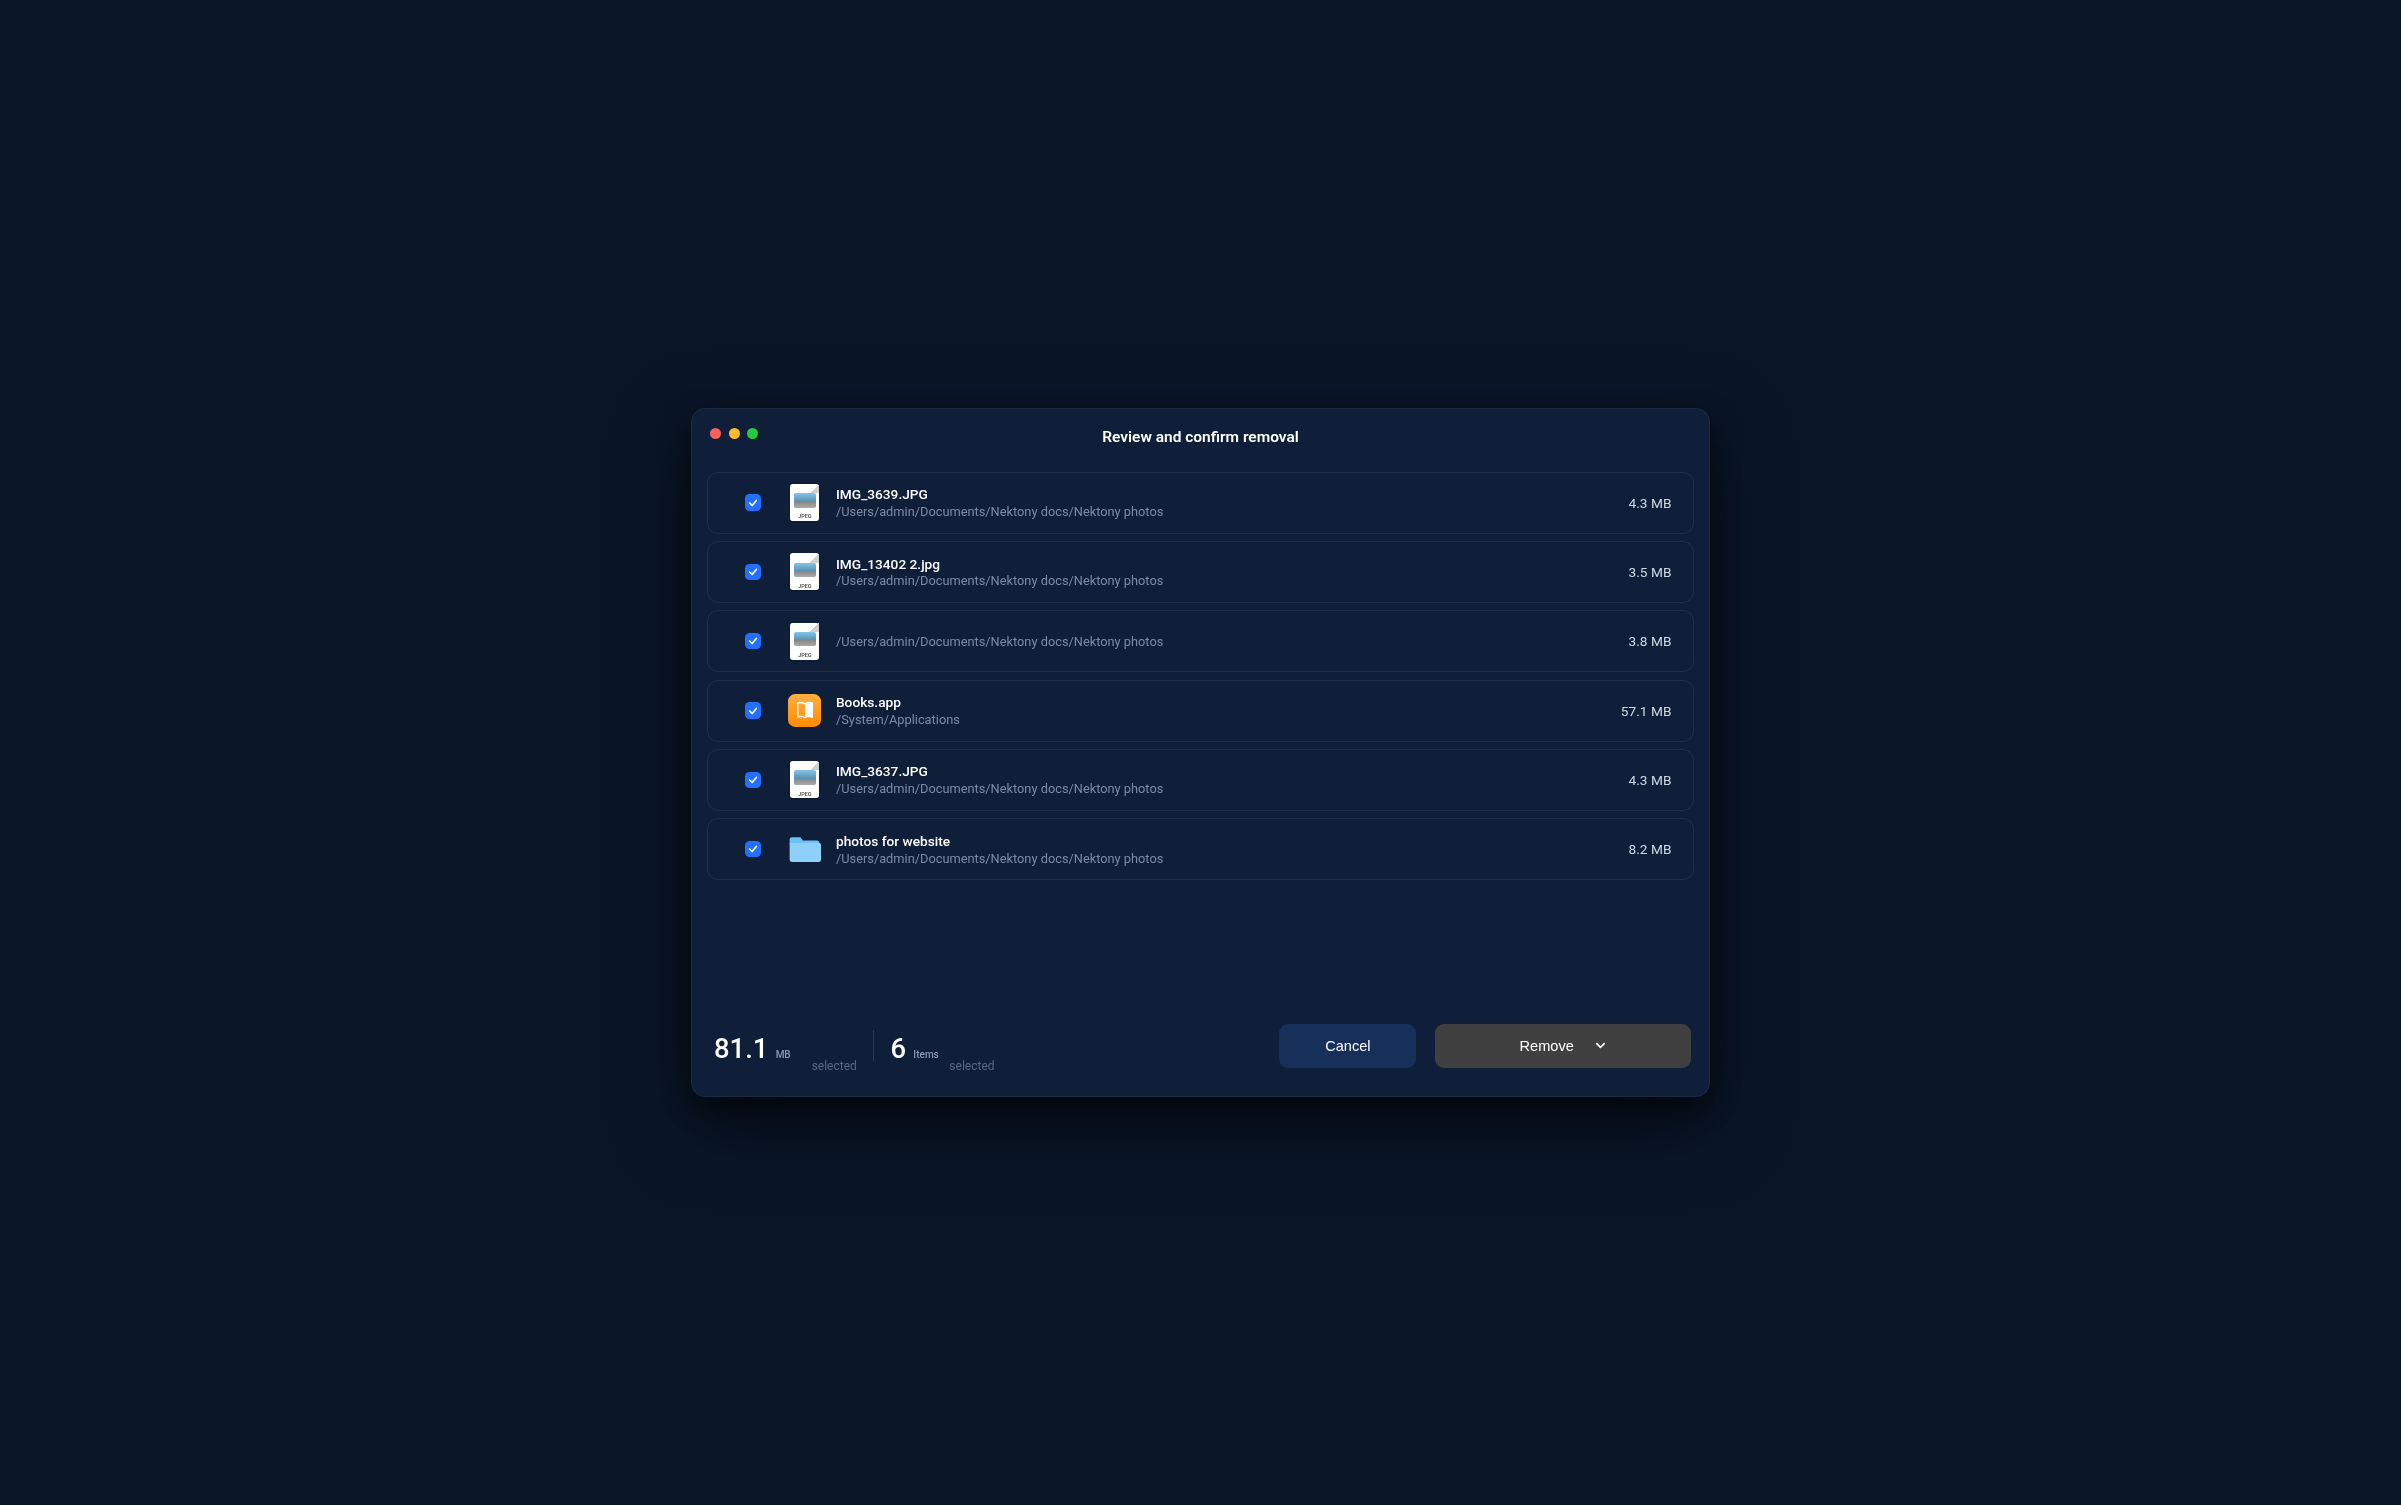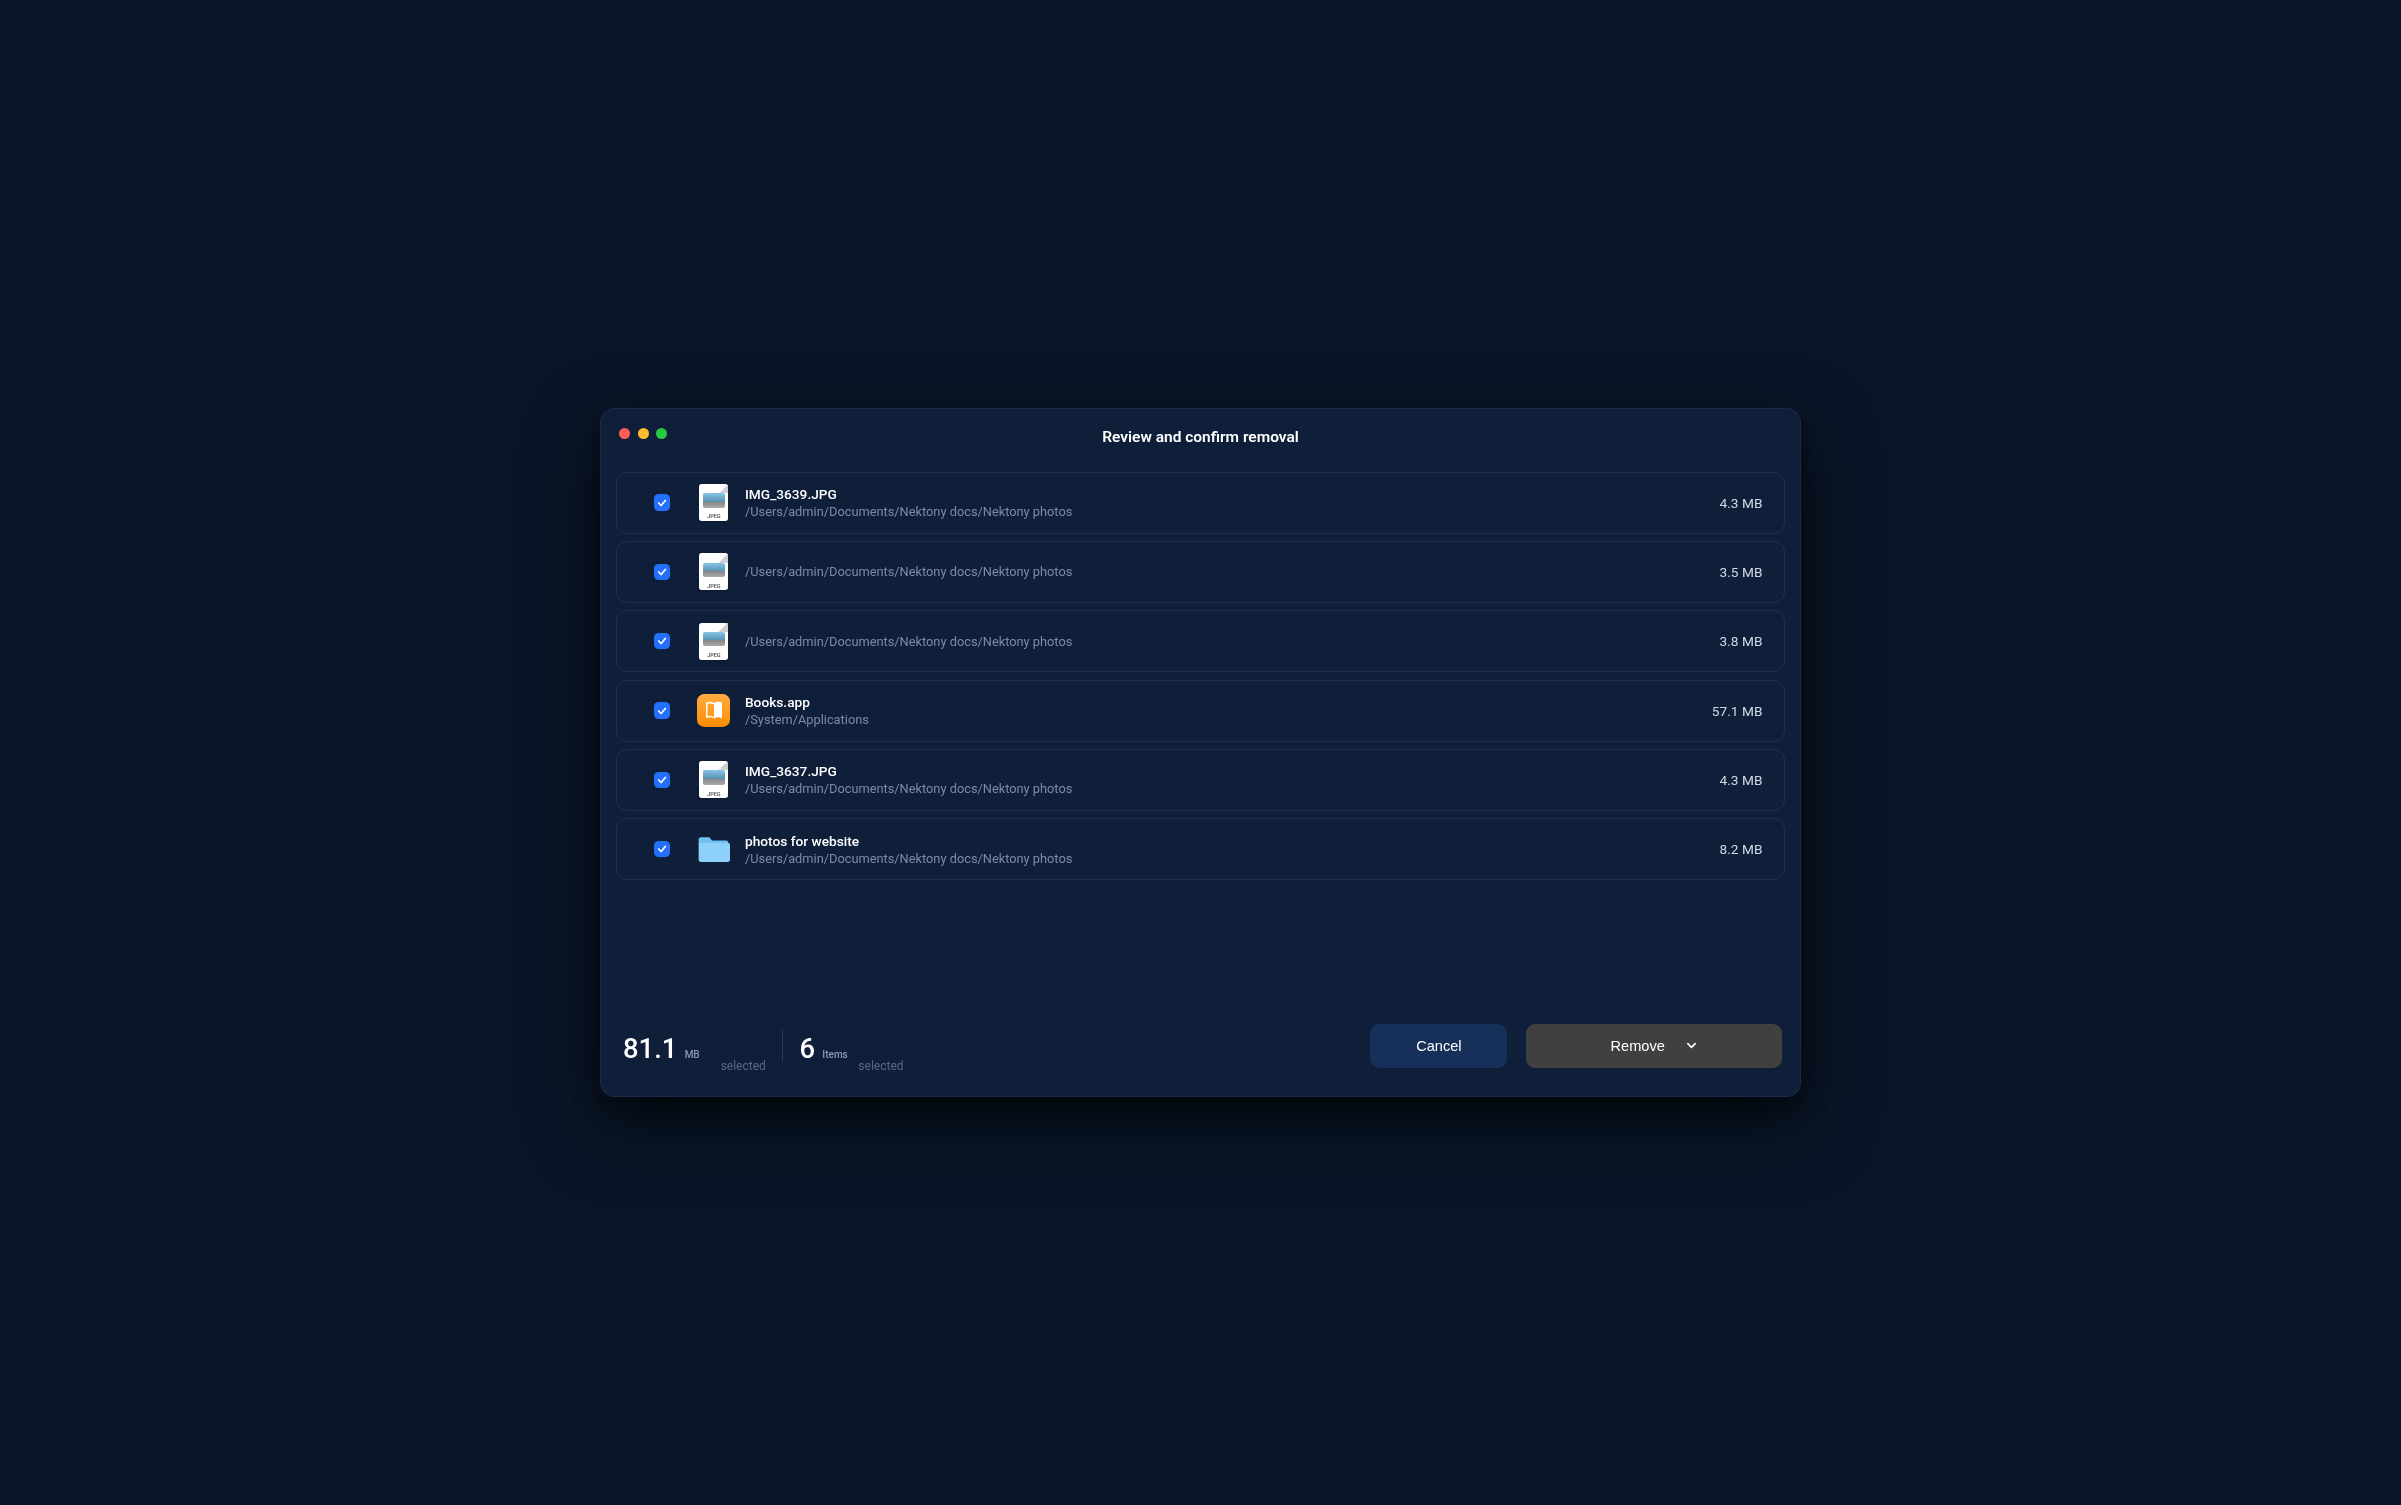--- a/index.html
+++ b/index.html
@@ -12,21 +12,21 @@
       background: #0a1628;
       font-family: -apple-system, BlinkMacSystemFont, 'Segoe UI', Roboto, sans-serif;
       display: flex;
       align-items: center;
       justify-content: center;
       min-height: 100vh;
       padding: 37px;
     }
 
     .window {
-      width: 1201px;
+      width: 1019px;
       background: #0f1f3a;
       border-radius: 14.6px;
       overflow: hidden;
       box-shadow: 0 27.4px 73px rgba(0,0,0,0.6), 0 9.1px 27.4px rgba(0,0,0,0.4);
       border: 0.9px solid rgba(255,255,255,0.05);
     }
 
     .titlebar {
       position: relative;
       height: 55px;
@@ -312,20 +312,21 @@
           <svg viewBox="0 0 12 12">
             <path d="M2 6 L5 9 L10 3" stroke="#ffffff" stroke-width="2" fill="none" stroke-linecap="round" stroke-linejoin="round"></path>
           </svg>
         </div>
         <div class="file-icon">
           <div class="icon-jpeg">
             <div class="preview"></div>
           </div>
         </div>
         <div class="file-info">
+          <div class="file-name">IMG_13402 2.jpg</div>
           <div class="file-path">/Users/admin/Documents/Nektony docs/Nektony photos</div>
         </div>
         <div class="file-size">3.5 MB</div>
       </div>
       <div class="file-row">
         <div class="checkbox">
           <svg viewBox="0 0 12 12">
             <path d="M2 6 L5 9 L10 3" stroke="#ffffff" stroke-width="2" fill="none" stroke-linecap="round" stroke-linejoin="round"></path>
           </svg>
         </div>

